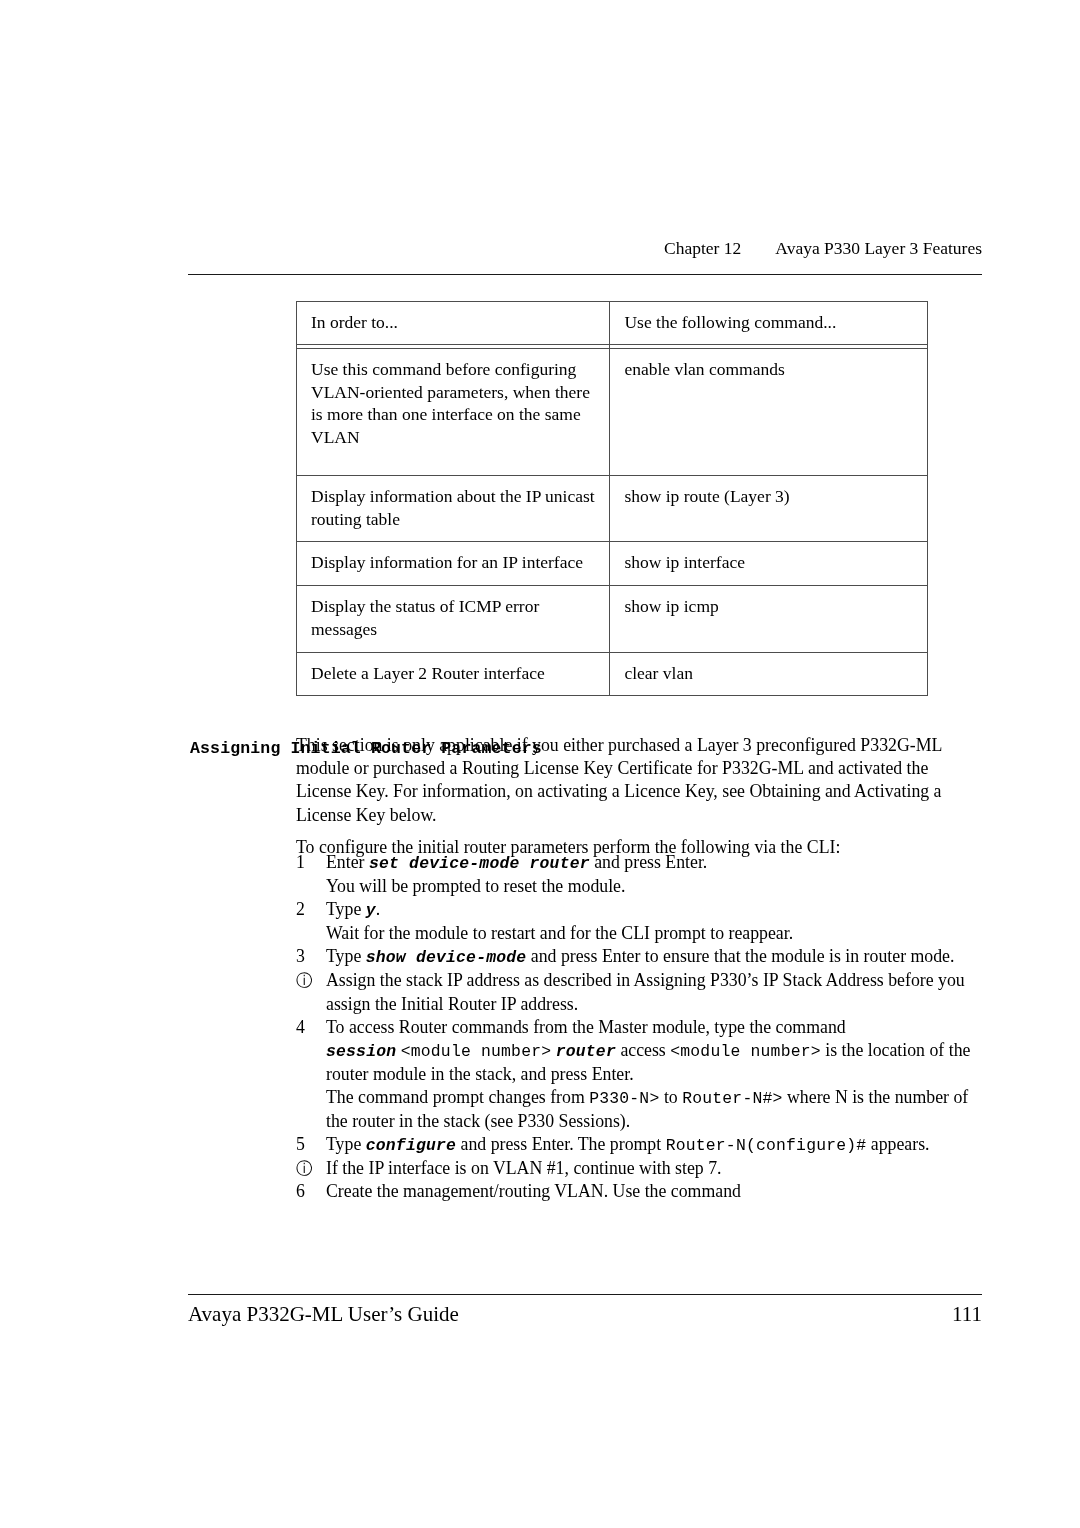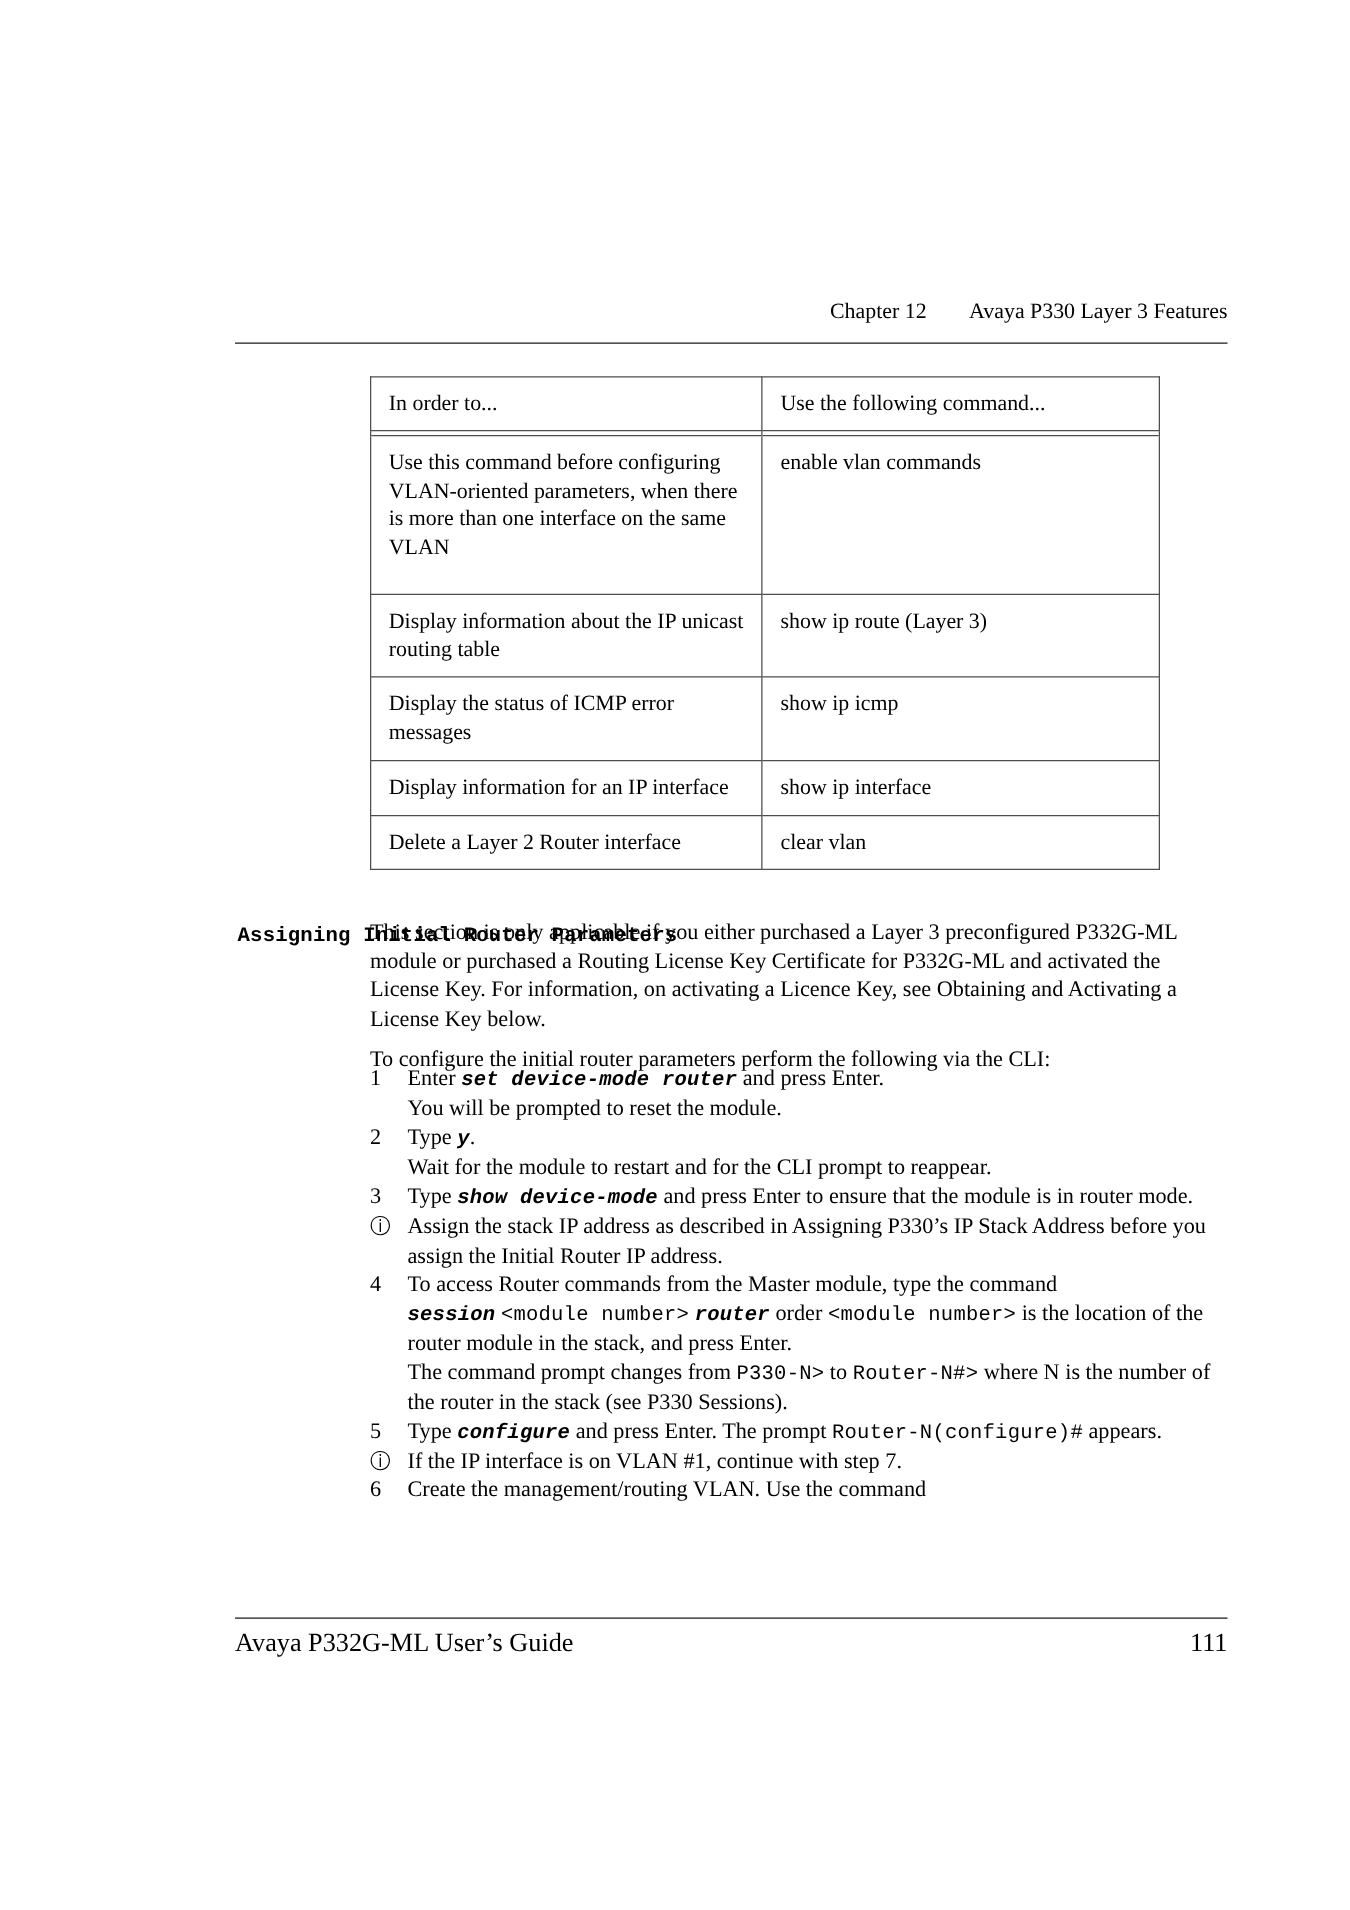--- a/index.html
+++ b/index.html
@@ -199,26 +199,26 @@
       </tr>
       <tr>
         <td class="tall">Use this command before configuring VLAN-oriented parameters, when there is more than one interface on the same VLAN</td>
         <td class="tall">enable vlan commands</td>
       </tr>
       <tr>
         <td>Display information about the IP unicast routing table</td>
         <td>show ip route (Layer 3)</td>
       </tr>
       <tr>
+        <td>Display information for an IP interface</td>
+        <td>show ip interface</td>
+      </tr>
+      <tr>
         <td>Display the status of ICMP error messages</td>
         <td>show ip icmp</td>
-      </tr>
-      <tr>
-        <td>Display information for an IP interface</td>
-        <td>show ip interface</td>
       </tr>
       <tr>
         <td>Delete a Layer 2 Router interface</td>
         <td>clear vlan</td>
       </tr>
     </tbody>
   </table>
 
   <div class="section-heading">Assigning Initial Router Parameters</div>
 
@@ -254,21 +254,21 @@
 
     <div class="step">
       <div class="marker note-marker">ⓘ</div>
       <div class="step-body">Assign the stack IP address as described in Assigning P330’s IP Stack Address before you assign the Initial Router IP address.</div>
     </div>
 
     <div class="step">
       <div class="marker">4</div>
       <div class="step-body">
         <span>To access Router commands from the Master module, type the command</span>
-        <span class="cont"><code class="b">session</code> <code>&lt;module number&gt;</code> <code class="b">router</code><span> order </span><code>&lt;module number&gt;</code><span> is the location of the router module in the stack, and press Enter.</span></span>
+        <span class="cont"><code class="b">session</code> <code>&lt;module number&gt;</code> <code class="b">router</code><span> access </span><code>&lt;module number&gt;</code><span> is the location of the router module in the stack, and press Enter.</span></span>
         <span class="cont"><span>The command prompt changes from </span><code>P330-N&gt;</code><span> to </span><code>Router-N#&gt;</code><span> where N is the number of the router in the stack (see P330 Sessions).</span></span>
       </div>
     </div>
 
     <div class="step">
       <div class="marker">5</div>
       <div class="step-body">
         <span>Type </span><code class="b">configure</code><span> and press Enter. The prompt </span><code>Router-N(configure)#</code><span> appears.</span>
       </div>
     </div>

